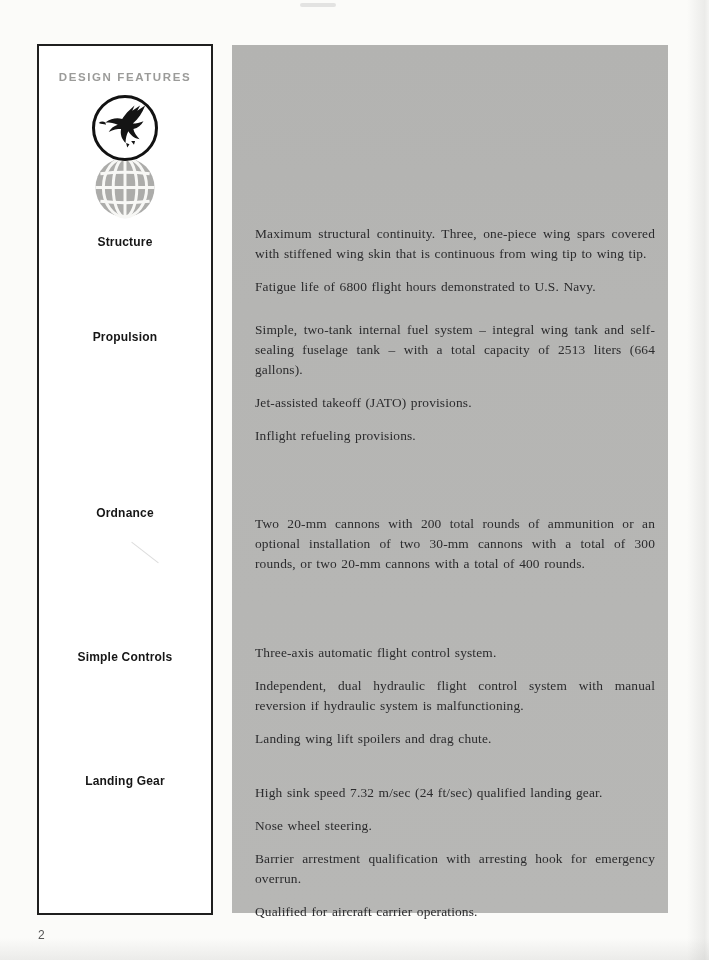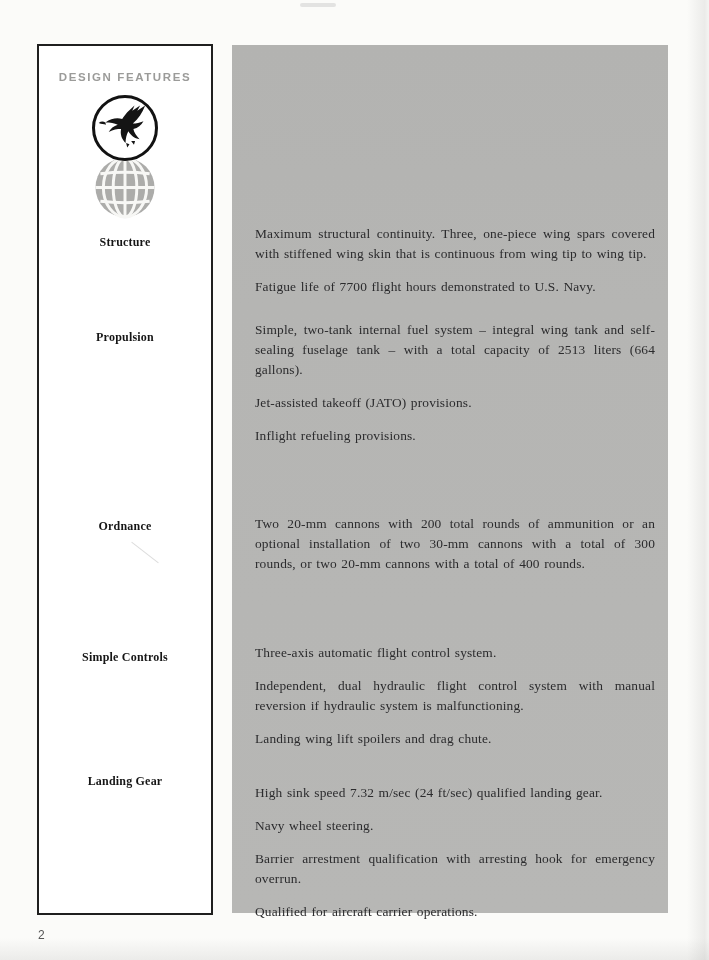--- a/index.html
+++ b/index.html
@@ -35,21 +35,21 @@
     width:66px;height:66px;border:3px solid #121212;border-radius:50%;
     background:#ffffff;box-sizing:border-box;z-index:2;
     display:flex;align-items:center;justify-content:center;
   }
   .globe{
     position:absolute;top:110px;left:50%;transform:translateX(-50%);
     width:63px;height:63px;z-index:1;
   }
   .sb-label{
     position:absolute;left:0;width:100%;text-align:center;
-    font-family:Liberation Serif, serif;font-weight:bold;font-size:12px;
+    font-family:Liberation Sans, sans-serif;font-weight:bold;font-size:12px;
     color:var(--label);letter-spacing:0.2px;
   }
 
   
   .content-panel{
     position:absolute;left:232px;top:45px;width:436px;height:868px;
     background:linear-gradient(180deg,#b3b3b1 0%, var(--panel) 30%, #b7b7b5 100%);
   }
   .sec{position:absolute;left:23px;width:400px;}
   .sec p{
@@ -100,50 +100,50 @@
         <ellipse cx="32" cy="32" rx="22" ry="30"></ellipse>
         <line x1="2" y1="32" x2="62" y2="32"></line>
         <path d="M7,18 Q32,15 57,18"></path>
         <path d="M7,46 Q32,49 57,46"></path>
       </g>
     </svg>
   </div>
 
   <div class="sb-label" style="top:189px">Structure</div>
   <div class="sb-label" style="top:284px">Propulsion</div>
-  <div class="sb-label" style="top:473px">Ordnance</div>
+  <div class="sb-label" style="top:460px">Ordnance</div>
   <div class="sb-label" style="top:604px">Simple Controls</div>
   <div class="sb-label" style="top:728px">Landing Gear</div>
 </aside>
 
 <main class="content-panel">
   <section class="sec" style="top:179px">
     <p>Maximum structural continuity. Three, one-piece wing spars covered with stiffened wing skin that is continuous from wing tip to wing tip.</p>
-    <p>Fatigue life of 7700 flight hours demonstrated to U.S. Navy.</p>
+    <p>Fatigue life of 6800 flight hours demonstrated to U.S. Navy.</p>
   </section>
 
   <section class="sec" style="top:275px">
     <p>Simple, two-tank internal fuel system – integral wing tank and self-sealing fuselage tank – with a total capacity of 2513 liters (664 gallons).</p>
     <p>Jet-assisted takeoff (JATO) provisions.</p>
     <p>Inflight refueling provisions.</p>
   </section>
 
   <section class="sec" style="top:469px">
     <p>Two 20-mm cannons with 200 total rounds of ammunition or an optional installation of two 30-mm cannons with a total of 300 rounds, or two 20-mm cannons with a total of 400 rounds.</p>
   </section>
 
   <section class="sec" style="top:598px">
     <p>Three-axis automatic flight control system.</p>
     <p>Independent, dual hydraulic flight control system with manual reversion if hydraulic system is malfunctioning.</p>
     <p>Landing wing lift spoilers and drag chute.</p>
   </section>
 
   <section class="sec" style="top:738px">
     <p>High sink speed 7.32 m/sec (24 ft/sec) qualified landing gear.</p>
-    <p>Navy wheel steering.</p>
+    <p>Nose wheel steering.</p>
     <p>Barrier arrestment qualification with arresting hook for emergency overrun.</p>
     <p>Qualified for aircraft carrier operations.</p>
   </section>
 </main>
 
 <div class="scratch"></div>
 <div class="page-number">2</div>
 
 <div class="edge-shade-right"></div>
 <div class="edge-shade-bottom"></div>

